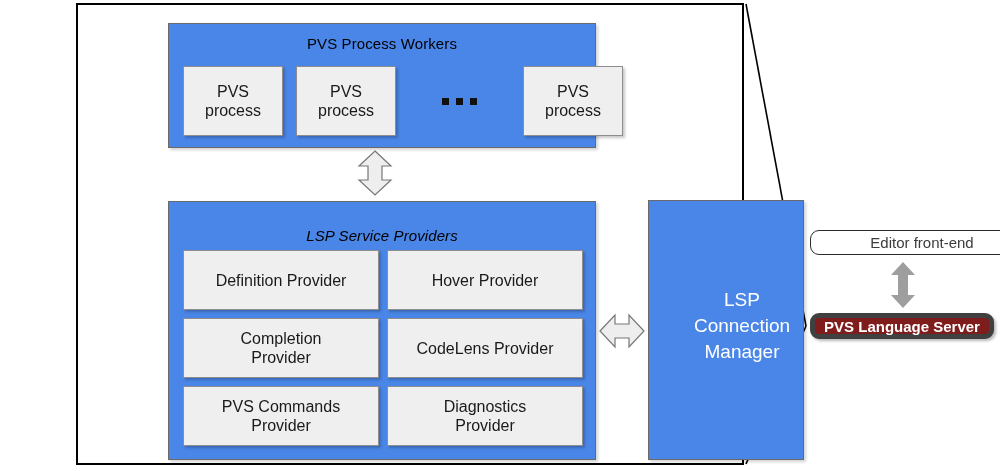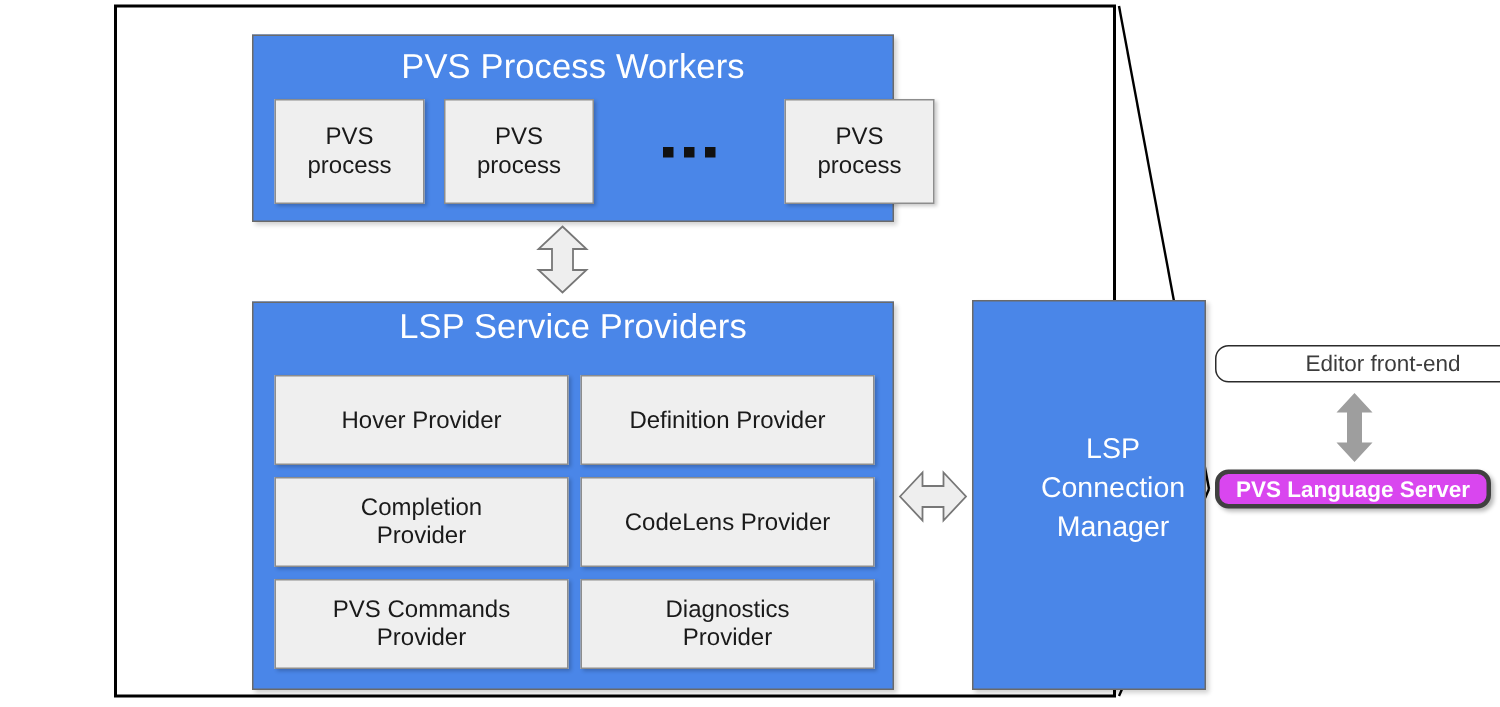--- a/index.html
+++ b/index.html
@@ -36,23 +36,23 @@
   
   .blue-panel {
     position: absolute;
     background: #4a86e8;
     border: 1px solid #6a6a6a;
     box-sizing: border-box;
     box-shadow: 2px 2px 3px rgba(0,0,0,0.18);
   }
 
   .panel-title {
-    color: #ffffff;
+    color: #000000;
     text-align: center;
-    font-size: 23px;
+    font-size: 15px;
     line-height: 22px;
     letter-spacing: 0.1px;
   }
 
   
   #workers-panel {
     left: 90px;
     top: 18px;
     width: 428px;
     height: 125px;
@@ -109,21 +109,22 @@
   }
 
   
   #providers-panel {
     left: 90px;
     top: 196px;
     width: 428px;
     height: 259px;
   }
   #providers-panel .panel-title {
-    margin-top: 4px;
+    margin-top: 23px;
+    font-style: italic;
   }
 
   .providers-grid {
     position: absolute;
     left: 14px;
     top: 48px;
     width: 400px;
     height: 196px;
     display: grid;
     grid-template-columns: 1fr 1fr;
@@ -205,22 +206,22 @@
     background: #ffffff;
     border: 1.4px solid #2b2b2b;
     color: #3c3c3c;
     font-size: 15px;
   }
   #pvs-language-server {
     left: 810px;
     top: 313px;
     width: 184px;
     height: 26px;
-    background: #d946ef;
-    border: 3px solid #404040;
+    background: #7f1d1d;
+    border: 5px solid #404040;
     color: #ffffff;
     font-size: 15px;
     font-weight: bold;
     box-shadow: 2px 2px 3px rgba(0,0,0,0.28);
   }
 
   #arrow-gray-vertical {
     position: absolute;
     left: 890px;
     top: 262px;
@@ -276,24 +277,24 @@
           </div>
         </div>
 
       </div>
     </div>
 
     <div class="blue-panel" id="providers-panel">
       <div class="panel-title">LSP Service Providers</div>
       <div class="providers-grid">
         <div class="light-box provider-box">
+          <span>Definition Provider</span>
+        </div>
+        <div class="light-box provider-box">
           <span>Hover Provider</span>
-        </div>
-        <div class="light-box provider-box">
-          <span>Definition Provider</span>
         </div>
         <div class="light-box provider-box">
           <span>Completion<br>Provider</span>
         </div>
         <div class="light-box provider-box">
           <span>CodeLens Provider</span>
         </div>
         <div class="light-box provider-box">
           <span>PVS Commands<br>Provider</span>
         </div>

